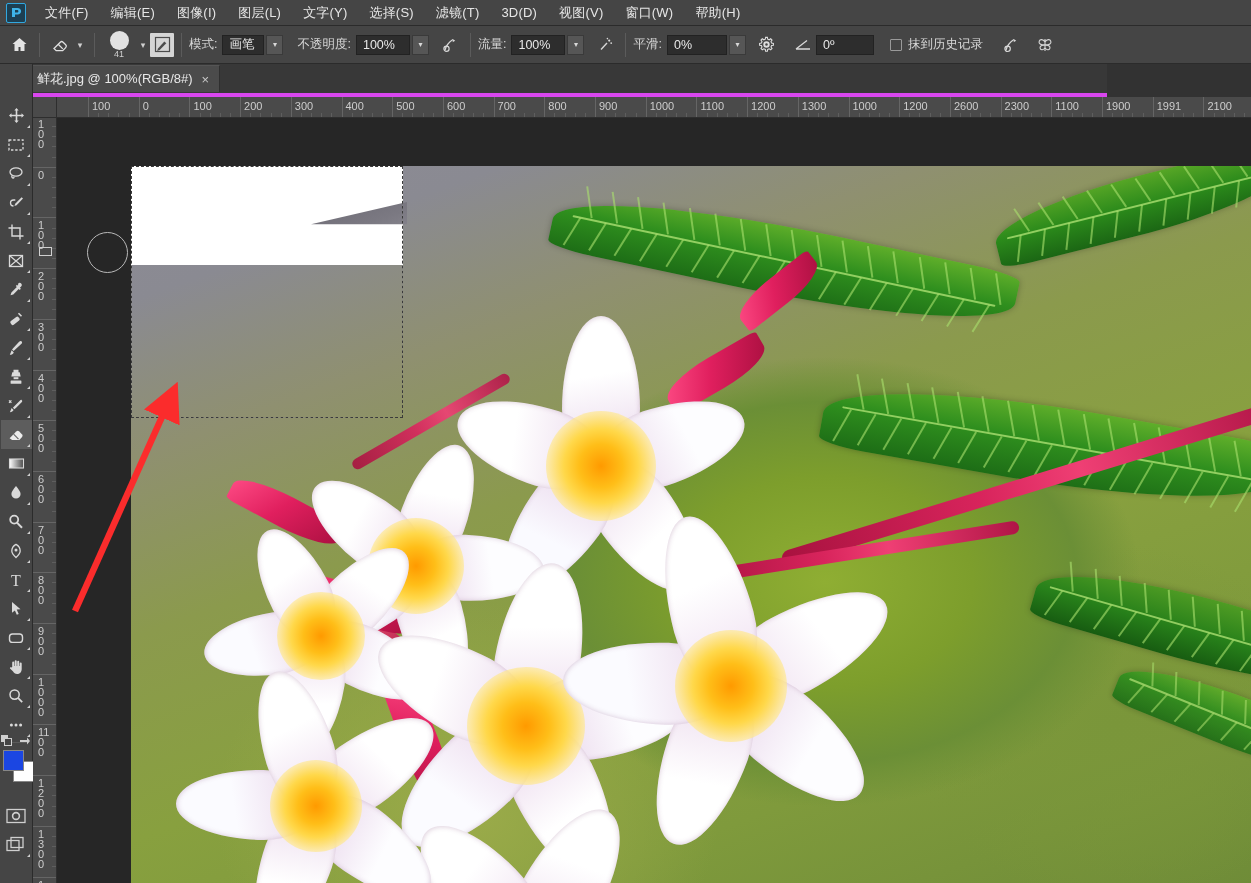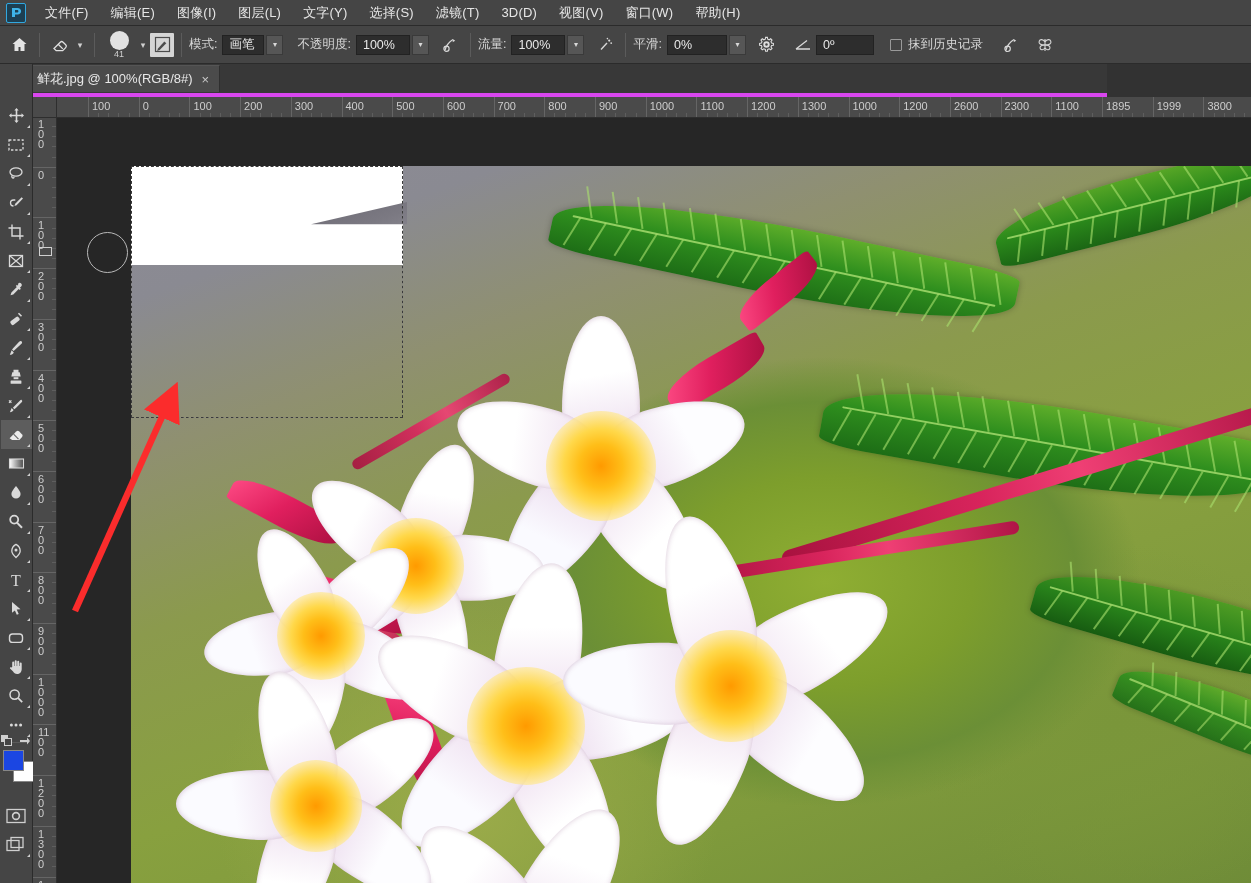--- a/index.html
+++ b/index.html
@@ -689,33 +689,33 @@
       <div class="rh-minor" style="left: 963.88px;"></div>
       <div class="rh-minor" style="left: 974.02px;"></div>
       <div class="rh-minor" style="left: 984.16px;"></div>
       <div class="rh-tick" style="left: 994.3px;"></div>
       <div class="rh-lbl" style="left: 998.3px;">1100</div>
       <div class="rh-minor" style="left: 1004.44px;"></div>
       <div class="rh-minor" style="left: 1014.58px;"></div>
       <div class="rh-minor" style="left: 1024.72px;"></div>
       <div class="rh-minor" style="left: 1034.86px;"></div>
       <div class="rh-tick" style="left: 1045px;"></div>
-      <div class="rh-lbl" style="left: 1049px;">1895</div>
+      <div class="rh-lbl" style="left: 1049px;">1900</div>
       <div class="rh-minor" style="left: 1055.14px;"></div>
       <div class="rh-minor" style="left: 1065.28px;"></div>
       <div class="rh-minor" style="left: 1075.42px;"></div>
       <div class="rh-minor" style="left: 1085.56px;"></div>
       <div class="rh-tick" style="left: 1095.7px;"></div>
-      <div class="rh-lbl" style="left: 1099.7px;">1999</div>
+      <div class="rh-lbl" style="left: 1099.7px;">1991</div>
       <div class="rh-minor" style="left: 1105.84px;"></div>
       <div class="rh-minor" style="left: 1115.98px;"></div>
       <div class="rh-minor" style="left: 1126.12px;"></div>
       <div class="rh-minor" style="left: 1136.26px;"></div>
       <div class="rh-tick" style="left: 1146.4px;"></div>
-      <div class="rh-lbl" style="left: 1150.4px;">3800</div>
+      <div class="rh-lbl" style="left: 1150.4px;">2100</div>
       <div class="rh-minor" style="left: 1156.54px;"></div>
       <div class="rh-minor" style="left: 1166.68px;"></div>
       <div class="rh-minor" style="left: 1176.82px;"></div>
       <div class="rh-minor" style="left: 1186.96px;"></div>
     </div>
   <div class="ruler-v" id="rulerV">
       <div class="rv-lbl" style="top: 1px;">100</div>
       <div class="rv-minor" style="top: 8.14px;"></div>
       <div class="rv-minor" style="top: 18.28px;"></div>
       <div class="rv-minor" style="top: 28.42px;"></div>

